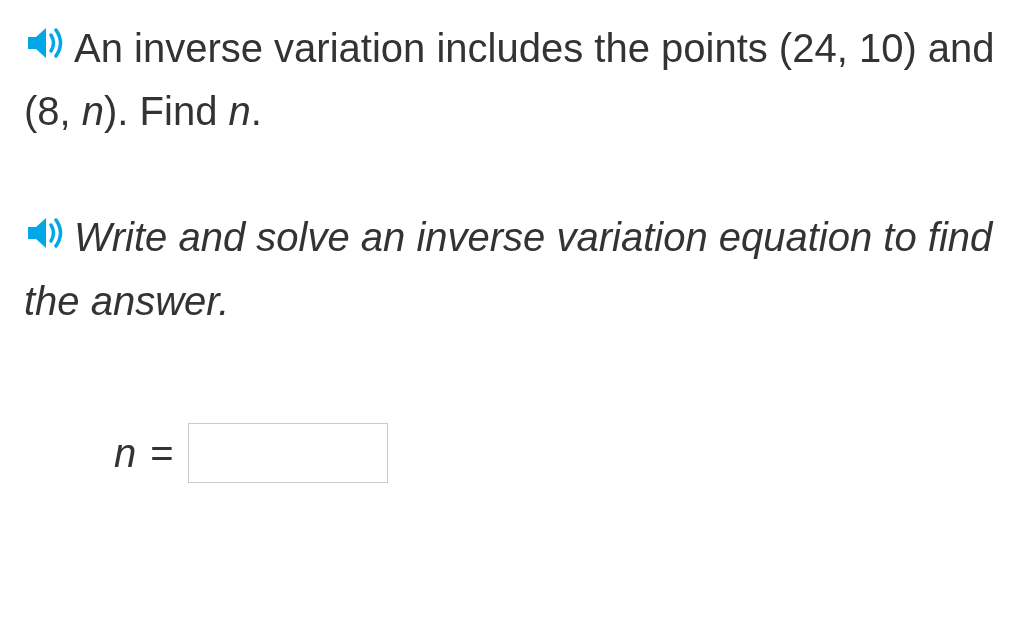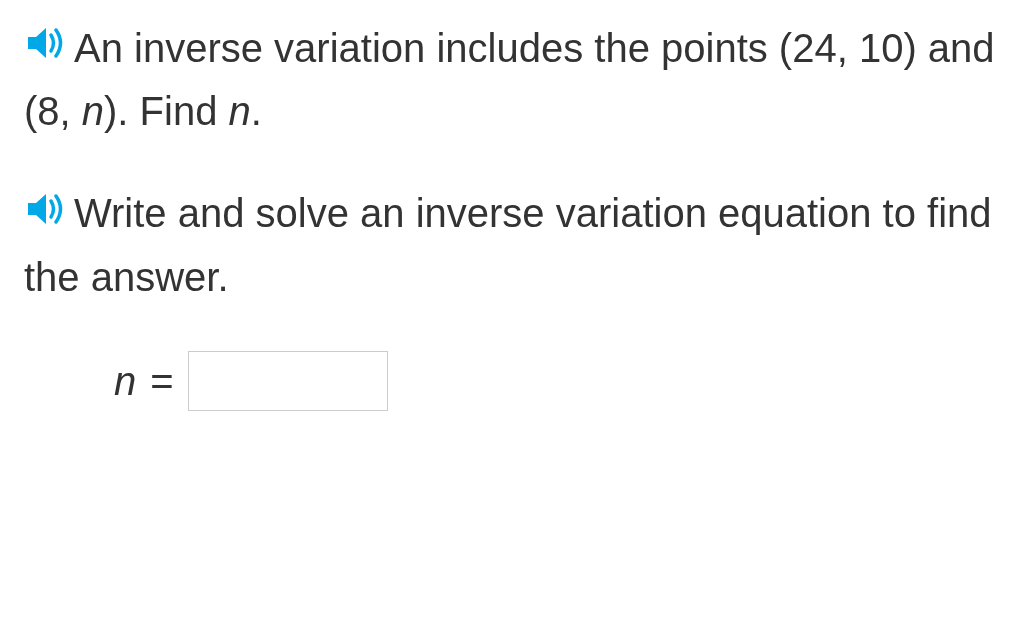--- a/index.html
+++ b/index.html
@@ -9,24 +9,25 @@
     }
     body {
       font-family: Verdana, Geneva, sans-serif;
       font-size: 40px;
       color: #333333;
       padding: 18px 24px;
       width: 1029px;
       line-height: 1.5;
     }
     .problem-block {
-      margin-bottom: 42px;
+      margin-bottom: 66px;
     }
     .instruction-block {
-      margin-bottom: 44px;
+      font-style: italic;
+      margin-bottom: 92px;
     }
     .answer-block {
       font-style: italic;
       font-size: 40px;
       padding-left: 90px;
       display: flex;
       align-items: center;
       gap: 14px;
     }
     .speaker-icon {

